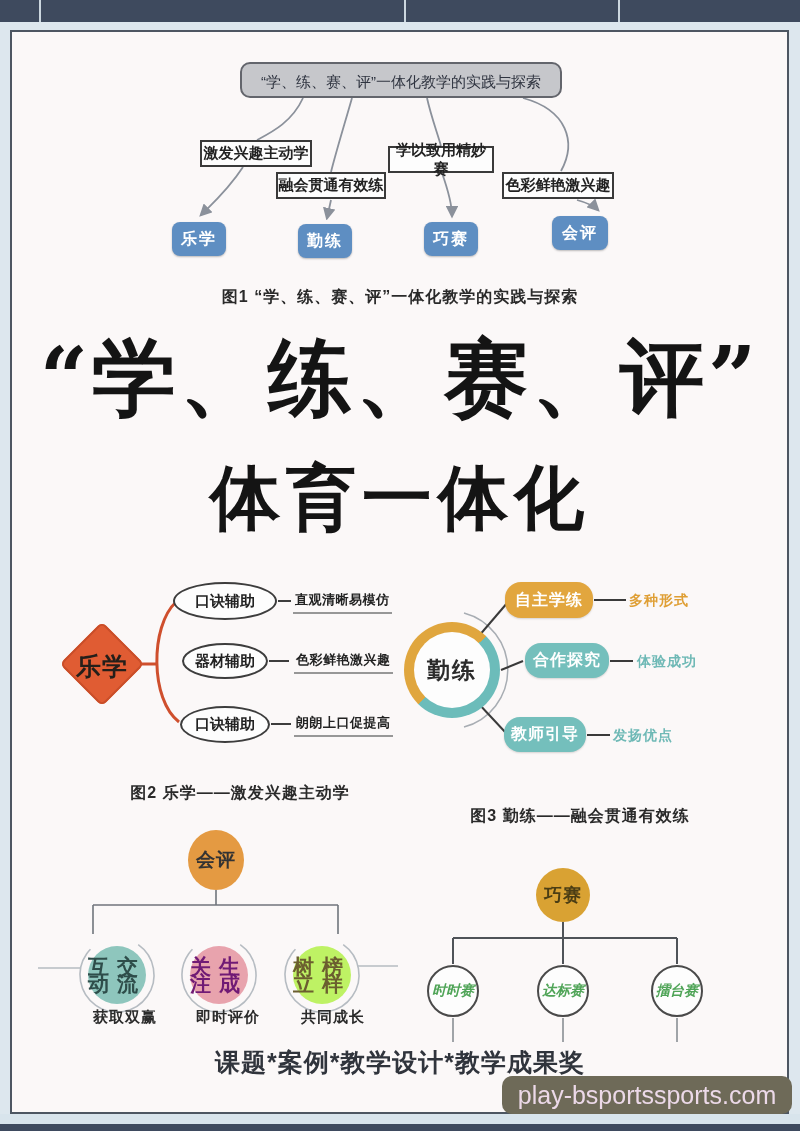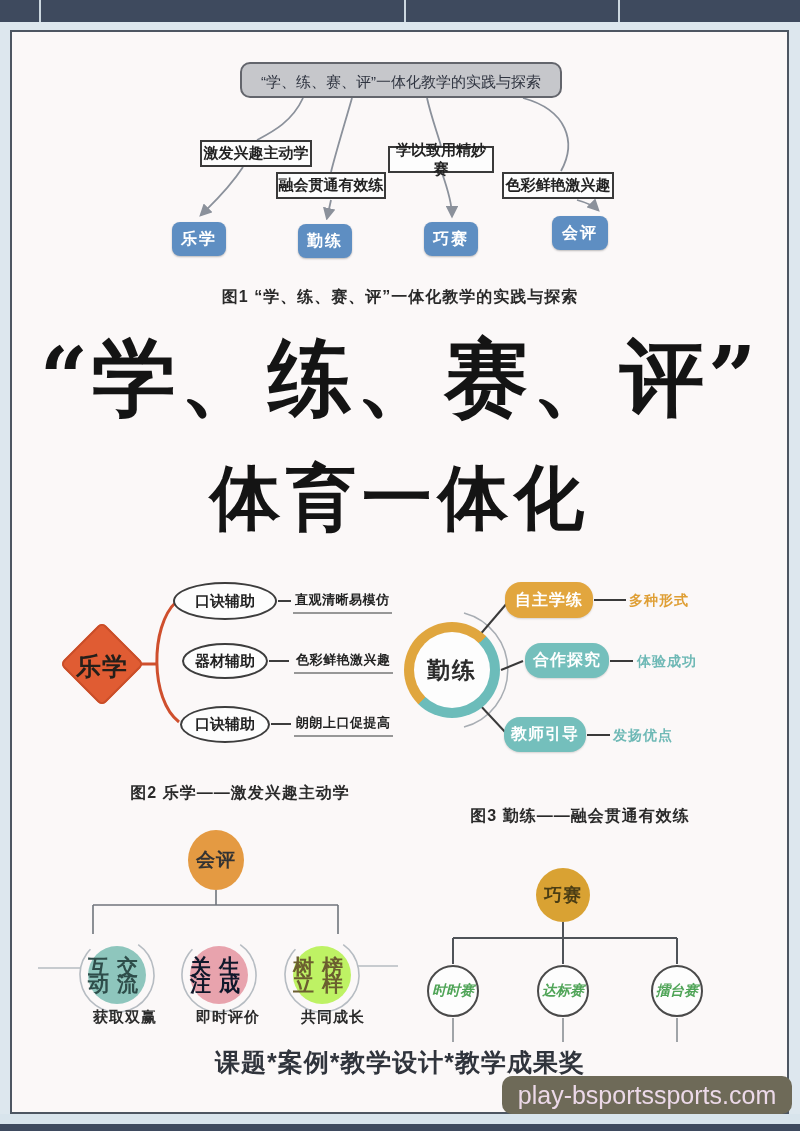--- a/index.html
+++ b/index.html
@@ -78,21 +78,21 @@
   
   .root-oval{
     left:188px;top:830px;width:56px;height:60px;border-radius:50%;background:#e49a42;z-index:3;
     display:flex;align-items:center;justify-content:center;font-size:19px;font-weight:bold;color:#333;letter-spacing:1px;
   }
   .circle{
     border-radius:50%;z-index:3;display:flex;flex-direction:row;align-items:center;justify-content:space-between;
     font-weight:bold;font-size:21px;line-height:17px;letter-spacing:1px;
   }
   .c-teal{background:#8ec6bd;color:#2e4d4a;}
-  .c-pink{background:#e8a3ad;color:#0f172a;}
+  .c-pink{background:#e8a3ad;color:#701a75;}
   .c-tan{background:#bef264;color:#6b5e2f;}
   .blabel{font-weight:bold;font-size:15px;color:#2b2b2b;text-align:right;z-index:3;letter-spacing:1px;}
   
   .root-circle{
     left:536px;top:868px;width:54px;height:54px;border-radius:50%;background:#d9a233;z-index:3;
     display:flex;align-items:center;justify-content:center;font-size:18px;font-weight:bold;color:#4a3d14;letter-spacing:1px;
   }
   .gcircle{
     width:52px;height:52px;border-radius:50%;background:#fdfdfd;border:2px solid #4a4a4a;box-sizing:border-box;
     display:flex;align-items:center;justify-content:center;font-size:14px;font-weight:bold;color:#4fa457;z-index:3;font-style:italic;

